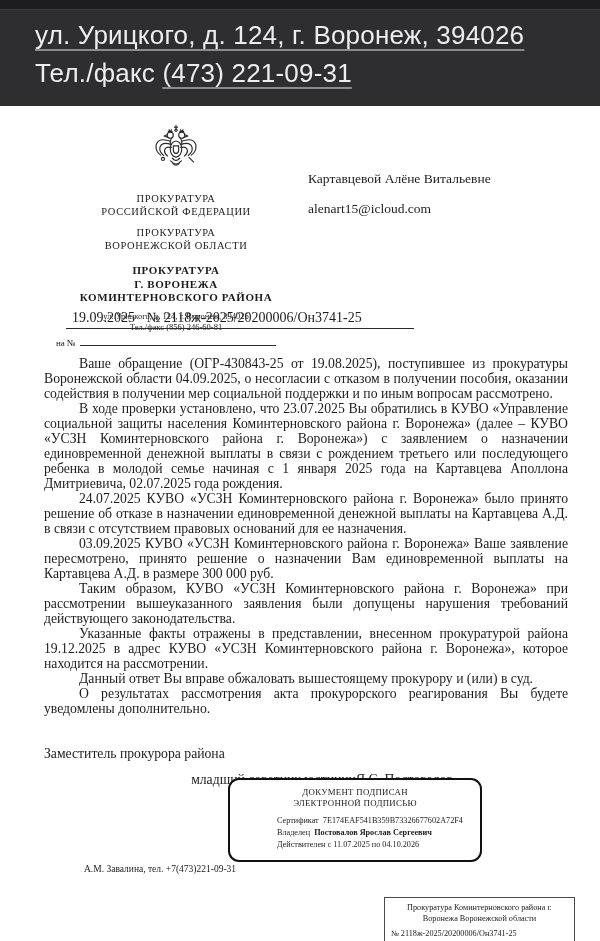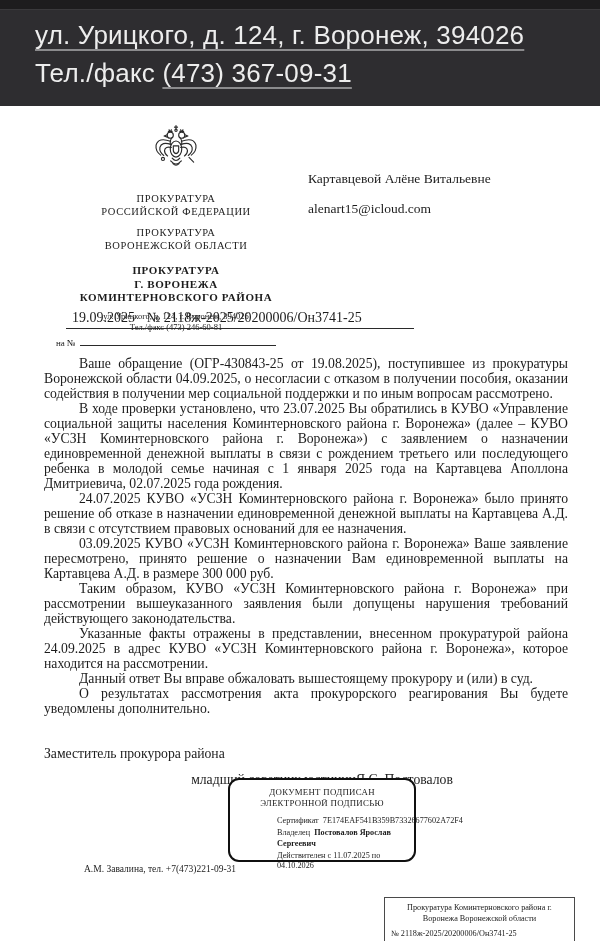--- a/index.html
+++ b/index.html
@@ -58,21 +58,21 @@
     font-size: 13.7px; line-height: 15px; text-align: justify;
   }
   .body-text p { text-indent: 35px; }
 
   
   .signature { position: absolute; left: 44px; top: 640px; width: 524px; font-size: 13.7px; }
   .sig-row2 { display: flex; justify-content: center; margin-top: 10px; margin-left: 32px; }
 
   
   .stamp {
-    position: absolute; left: 228px; top: 672px; width: 188px; height: 84px;
+    position: absolute; left: 228px; top: 672px; width: 254px; height: 84px;
     border: 2.6px solid #101010; border-radius: 11px; background: #fff;
     padding: 7px 10px 6px 10px; font-size: 8.2px; line-height: 10.5px;
   }
   .stamp .stamp-title { text-align: center; font-size: 8.8px; line-height: 11px; letter-spacing: 0.3px; margin-bottom: 7px; }
   .stamp .stamp-row { margin-top: 1.5px; margin-left: 37px; }
   .stamp .b { font-weight: bold; }
 
   
   .executor { position: absolute; left: 84px; top: 758px; font-size: 9.5px; }
 
@@ -87,21 +87,21 @@
 </style>
 </head>
 <body>
 
 <div class="screen">
 
   <div class="top-bar">
     <div class="top-strip"></div>
     <div class="lines">
       <div><span class="detector-link">ул. Урицкого, д. 124, г. Воронеж, 394026</span></div>
-      <div><span>Тел./факс </span><span class="detector-link">(473) 367-09-31</span></div>
+      <div><span>Тел./факс </span><span class="detector-link">(473) 221-09-31</span></div>
     </div>
   </div>
 
   <div class="page">
 
     <div class="letterhead">
       <span class="eagle">
         <svg width="46" height="54" viewBox="0 0 120 132" aria-hidden="true">
           <g fill="none" stroke="#2b2b2b" stroke-width="3" stroke-linecap="round" stroke-linejoin="round">
             <path d="M60 5 v9 M56 9 h8"></path>
@@ -137,21 +137,21 @@
         <div>ПРОКУРАТУРА</div>
         <div>ВОРОНЕЖСКОЙ ОБЛАСТИ</div>
       </div>
       <div class="org-block bold">
         <div>ПРОКУРАТУРА</div>
         <div>Г. ВОРОНЕЖА</div>
         <div>КОМИНТЕРНОВСКОГО РАЙОНА</div>
       </div>
       <div class="lh-addr">
         <div>ул. Урицкого, д. 124, г. Воронеж, 394026</div>
-        <div>Тел./факс (473) 246-60-81</div>
+        <div>Тел./факс (856) 246-60-81</div>
       </div>
     </div>
 
     <div class="recipient">
       <div>Картавцевой Алёне Витальевне</div>
       <div>alenart15@icloud.com</div>
     </div>
 
     <div class="ref-line">
       <span>19.09.2025</span><span class="ref-num">№ 2118ж-2025/20200006/Он3741-25</span>
@@ -159,21 +159,21 @@
     <div class="na-line">
       <span>на №</span><span class="na-underline"></span>
     </div>
 
     <div class="body-text">
       <p>Ваше обращение (ОГР-430843-25 от 19.08.2025), поступившее из прокуратуры Воронежской области 04.09.2025, о несогласии с отказом в получении пособия, оказании содействия в получении мер социальной поддержки и по иным вопросам рассмотрено.</p>
       <p>В ходе проверки установлено, что 23.07.2025 Вы обратились в КУВО «Управление социальной защиты населения Коминтерновского района г. Воронежа» (далее – КУВО «УСЗН Коминтерновского района г. Воронежа») с заявлением о назначении единовременной денежной выплаты в связи с рождением третьего или последующего ребенка в молодой семье начиная с 1 января 2025 года на Картавцева Аполлона Дмитриевича, 02.07.2025 года рождения.</p>
       <p>24.07.2025 КУВО «УСЗН Коминтерновского района г. Воронежа» было принято решение об отказе в назначении единовременной денежной выплаты на Картавцева А.Д. в связи с отсутствием правовых оснований для ее назначения.</p>
       <p>03.09.2025 КУВО «УСЗН Коминтерновского района г. Воронежа» Ваше заявление пересмотрено, принято решение о назначении Вам единовременной выплаты на Картавцева А.Д. в размере 300 000 руб.</p>
       <p>Таким образом, КУВО «УСЗН Коминтерновского района г. Воронежа» при рассмотрении вышеуказанного заявления были допущены нарушения требований действующего законодательства.</p>
-      <p>Указанные факты отражены в представлении, внесенном прокуратурой района 24.09.2025 в адрес КУВО «УСЗН Коминтерновского района г. Воронежа», которое находится на рассмотрении.</p>
+      <p>Указанные факты отражены в представлении, внесенном прокуратурой района 19.12.2025 в адрес КУВО «УСЗН Коминтерновского района г. Воронежа», которое находится на рассмотрении.</p>
       <p>Данный ответ Вы вправе обжаловать вышестоящему прокурору и (или) в суд.</p>
       <p>О результатах рассмотрения акта прокурорского реагирования Вы будете уведомлены дополнительно.</p>
     </div>
 
     <div class="signature">
       <div>Заместитель прокурора района</div>
       <div class="sig-row2">
         <span>младший советник юстиции</span>
         <span>Я.С. Постовалов</span>
       </div>

